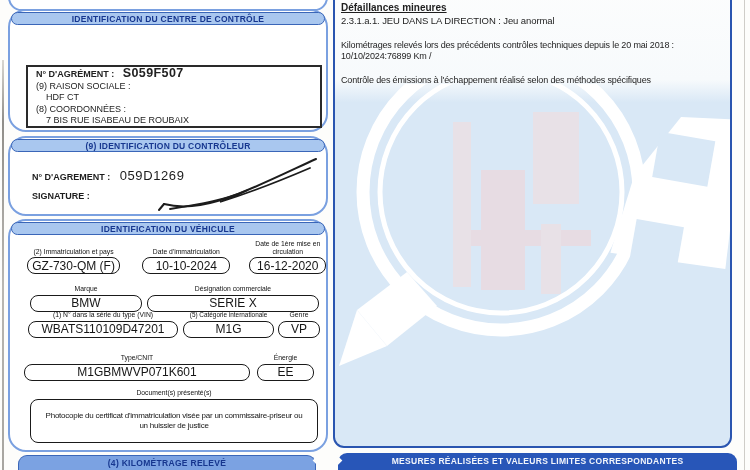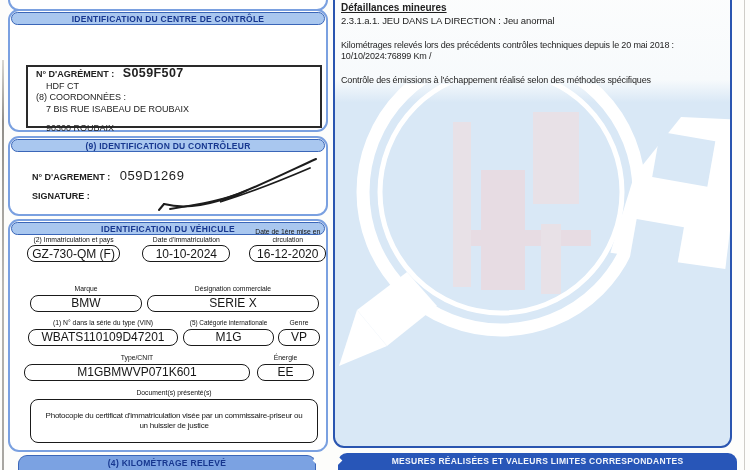--- a/index.html
+++ b/index.html
@@ -19,21 +19,21 @@
     position:relative;width:750px;height:470px;overflow:hidden;
     background:#fdfdfb;
     font-family:"Liberation Sans","DejaVu Sans",sans-serif;
     color:var(--ink);
   }
   
   .scan-edge-left{position:absolute;left:2px;top:60px;width:2px;height:410px;
     background:linear-gradient(#d8d6d1,#908e89 15%,#b9b7b2 55%,#a7a5a0);}
   .scan-edge-right{position:absolute;left:744px;top:0;width:1px;height:470px;background:#cfcdc8;}
   
-  .box{position:absolute;background:#fff;border:2px solid var(--box-border-blue);border-radius:11px;}
+  .box{position:absolute;background:#fff;border:2px solid var(--box-border-blue);border-radius:18px;}
   .box-header{height:13px;margin:1px;background:var(--band-light-blue);
     border:1px solid var(--band-outline-blue);border-radius:7px;
     display:flex;align-items:center;justify-content:center;
     font-weight:bold;font-size:8.5px;letter-spacing:.25px;color:var(--header-text-navy);}
   
   .box-centre{left:8px;top:9px;width:320px;height:123px;}
   .inner-frame{position:absolute;left:16px;right:4px;top:10px;bottom:2px;
     border:2px solid #2a2a2a;background:#fff;padding:1px 6px 0 8px;margin-top:44px;}
   .cc-line{font-size:9px;line-height:11.5px;color:#222;}
   .cc-indent{padding-left:10px;}
@@ -90,20 +90,21 @@
 
 <div class="box prev-box"></div>
 
 <div class="box box-centre">
   <div class="box-header">IDENTIFICATION DU CENTRE DE CONTRÔLE</div>
   <div class="inner-frame">
     <div class="cc-line">
       <span class="agr-label">N° D'AGRÉMENT :</span>
       <span class="agr-value">S059F507</span>
     </div>
+    <div class="cc-line">(9) RAISON SOCIALE :</div>
     <div class="cc-line cc-indent">HDF CT</div>
     <div class="cc-line">(8) COORDONNÉES :</div>
     <div class="cc-line cc-indent">7 BIS RUE ISABEAU DE ROUBAIX</div>
     <div class="gap8"></div>
     <div class="cc-line cc-indent">90300 ROUBAIX</div>
     <div class="cc-line cc-indent">03.20.27.41.48</div>
   </div>
 </div>
 
 <div class="box box-ctrl">
@@ -116,21 +117,21 @@
   <svg class="signature" viewBox="0 0 164 64">
     <path d="M6,52 C30,58 54,52 80,42 C110,30 138,16 158,7" fill="none" stroke="#1c1c1c" stroke-width="2" stroke-linecap="round"></path>
     <path d="M12,57 C44,52 66,48 90,38 L62,50 C94,40 124,28 152,16" fill="none" stroke="#1c1c1c" stroke-width="1.8" stroke-linecap="round"></path>
     <path d="M6,52 L1,58" fill="none" stroke="#1c1c1c" stroke-width="2" stroke-linecap="round"></path>
   </svg>
 </div>
 
 <div class="box box-veh">
   <div class="box-header">IDENTIFICATION DU VÉHICULE</div>
 
-  <div class="vrow" style="top:7px;padding-left:17px;gap:12px;">
+  <div class="vrow" style="top:19px;padding-left:17px;gap:12px;">
     <div class="fgroup" style="width:95px;">
       <div class="flabel">(2) Immatriculation et pays</div>
       <div class="fbox">GZ-730-QM (F)</div>
     </div>
     <div class="fgroup" style="width:90px;margin-left:10px;">
       <div class="flabel">Date d'immatriculation</div>
       <div class="fbox">10-10-2024</div>
     </div>
     <div class="fgroup" style="width:78px;margin-left:7px;">
       <div class="flabel wrap">Date de 1ère mise en circulation</div>
@@ -142,21 +143,21 @@
     <div class="fgroup" style="width:112px;">
       <div class="flabel">Marque</div>
       <div class="fbox">BMW</div>
     </div>
     <div class="fgroup" style="width:172px;margin-left:5px;">
       <div class="flabel">Désignation commerciale</div>
       <div class="fbox">SERIE X</div>
     </div>
   </div>
 
-  <div class="vrow" style="top:98px;padding-left:18px;">
+  <div class="vrow" style="top:90px;padding-left:18px;">
     <div class="fgroup" style="width:150px;">
       <div class="flabel">(1) N° dans la série du type (VIN)</div>
       <div class="fbox">WBATS110109D47201</div>
     </div>
     <div class="fgroup" style="width:91px;margin-left:5px;">
       <div class="flabel" style="font-size:6.4px;">(5) Catégorie internationale</div>
       <div class="fbox">M1G</div>
     </div>
     <div class="fgroup" style="width:42px;margin-left:4px;">
       <div class="flabel">Genre</div>

